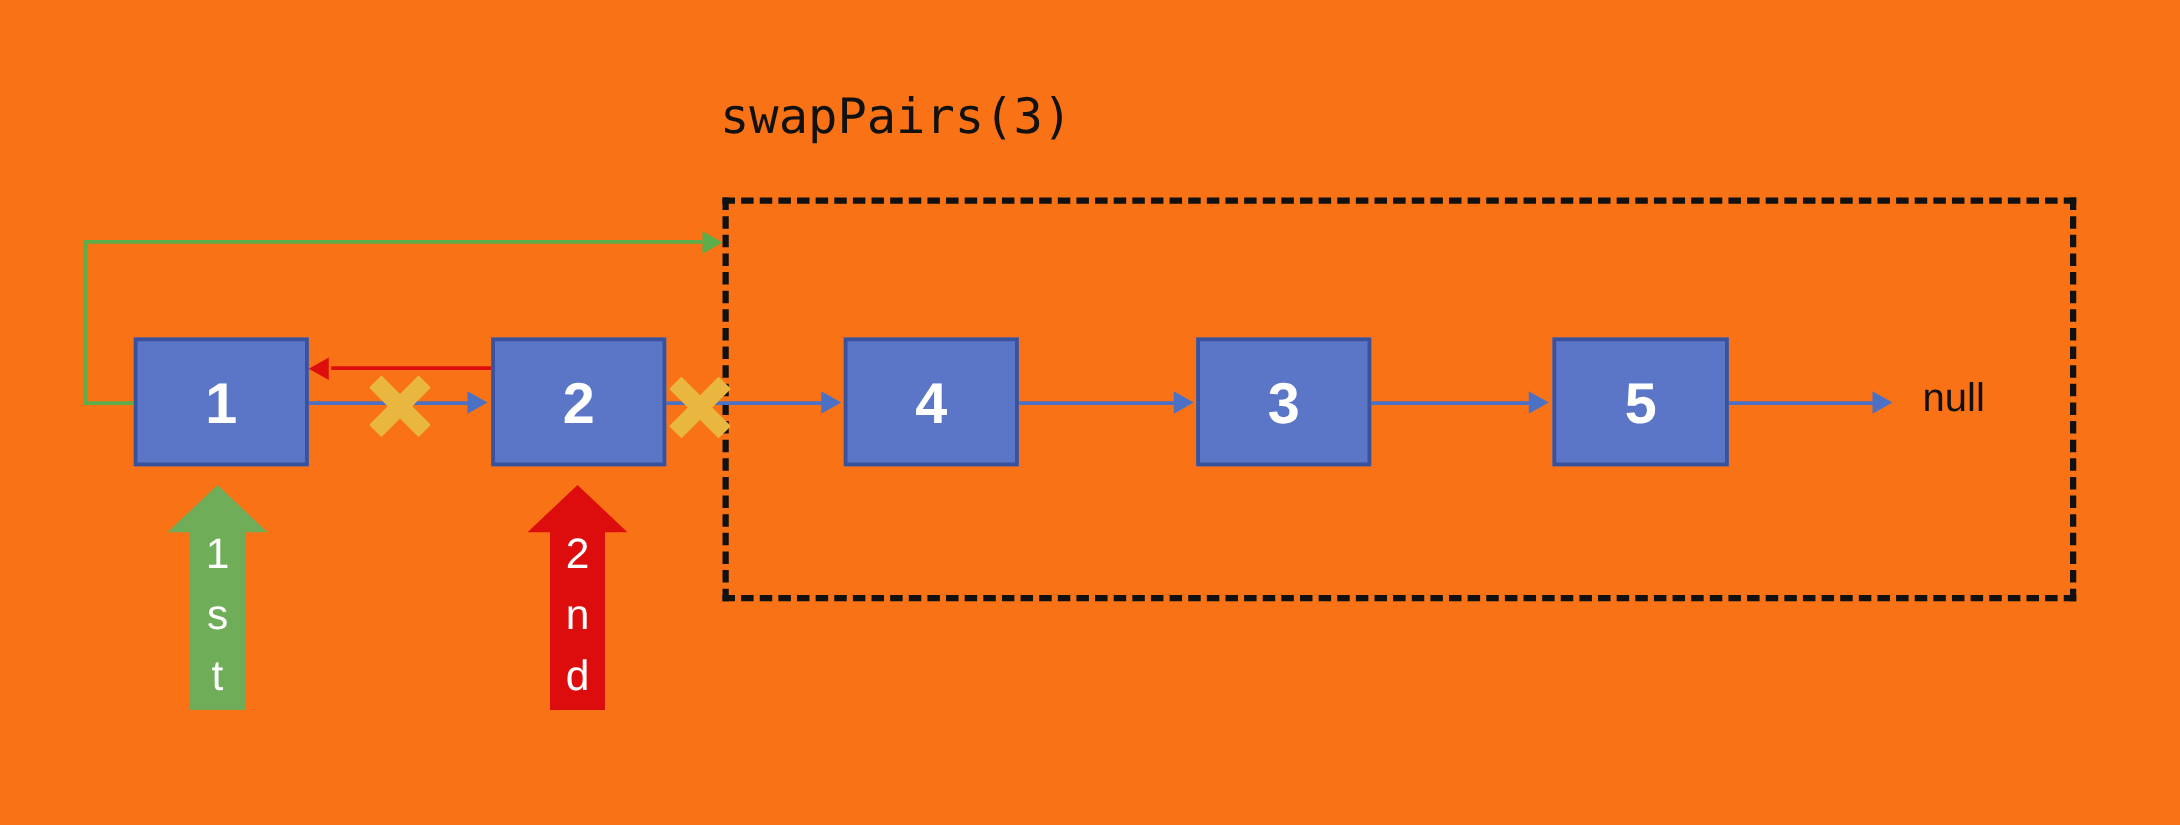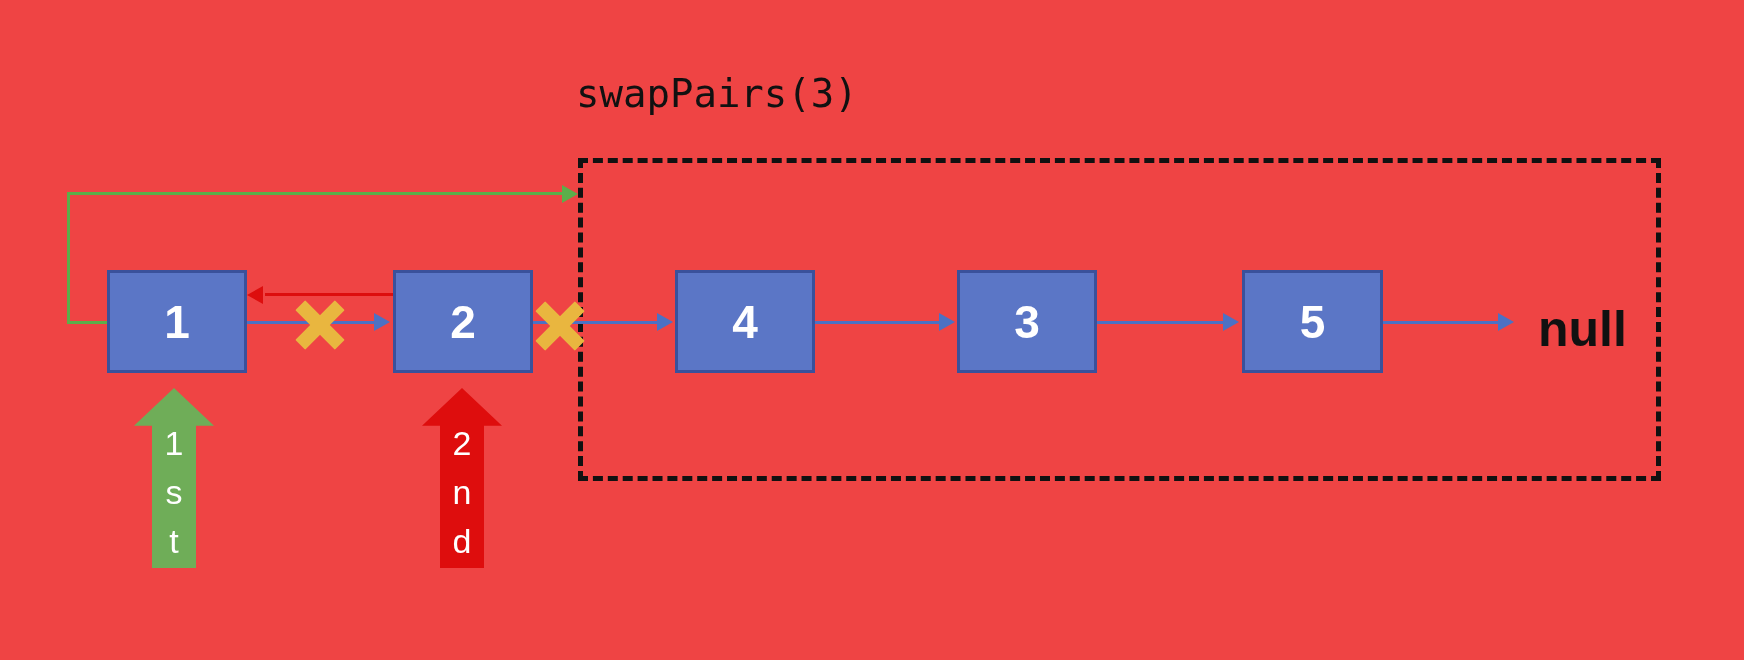--- a/index.html
+++ b/index.html
@@ -1,20 +1,20 @@
 <!DOCTYPE html>
 <html style="--node-fill: #5B76C6; --node-border: #3A519B; --link-blue: #4C71C4; --link-red: #DD0E0E; --link-green: #5CAE4A; --pointer-green: #6FAD58; --pointer-red: #DE0D0D; --cross-gold: #E9B63F; --box-dash: #111111;"><head>
 <meta charset="utf-8">
 <style>
   html,body{margin:0;padding:0;background:#ffffff;}
   #stage{
     position:relative;
     width:1744px;
     height:660px;
-    background:#ef4444;
+    background:#f97316;
     overflow:hidden;
     font-family:"Liberation Sans", sans-serif;
   }
   .title{
     position:absolute;
     left:576px; top:72px;
     font:400 39px/1.15 "DejaVu Sans Mono", monospace;
     color:#111111;
     white-space:nowrap;
   }
@@ -73,21 +73,21 @@
   .block-arrow .stack{
     margin-top:31px;
     font-size:34px;
     line-height:49px;
     font-weight:400;
     white-space:pre-line;
   }
   .null-label{
     position:absolute;
     left:1538px; top:300px;
-    font-weight:bold; font-size:50px;
+    font-weight:normal; font-size:32px;
     color:#111111;
     white-space:nowrap;
   }
 </style>
 </head>
 <body>
 
 <div id="stage">
 
   <div class="title">swapPairs(3)</div>

